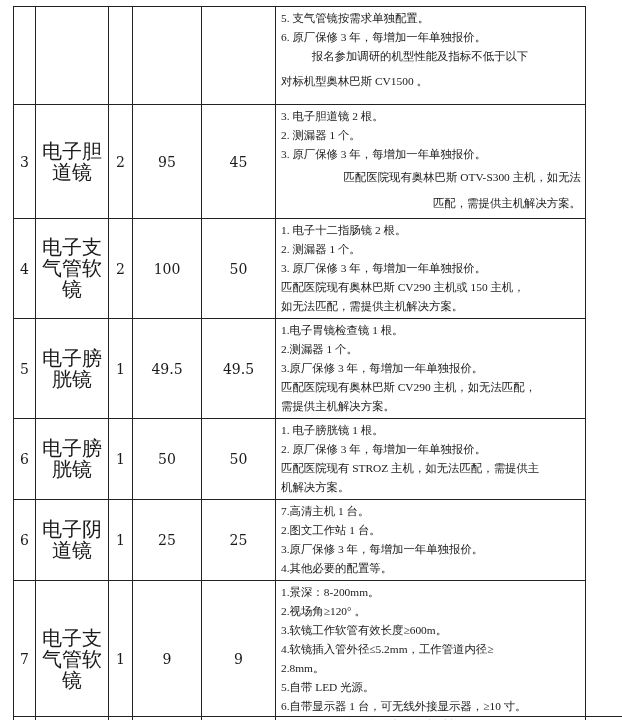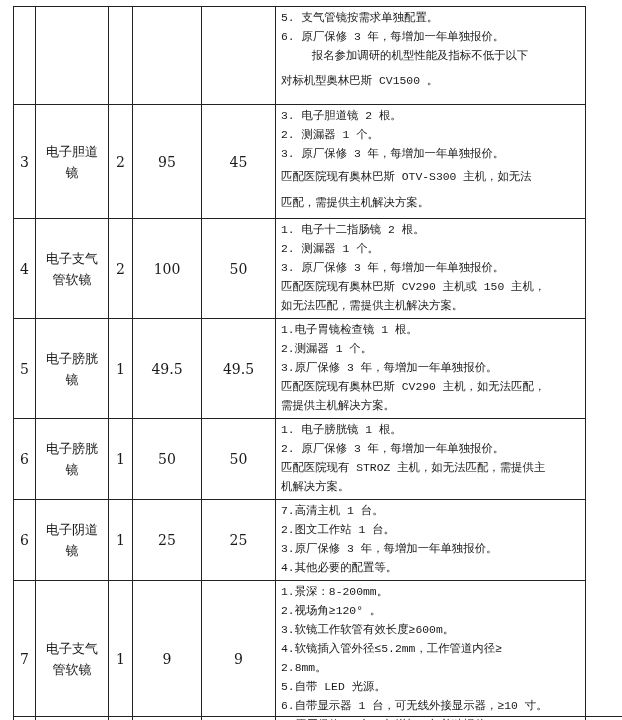--- a/index.html
+++ b/index.html
@@ -28,40 +28,40 @@
     padding: 0;
     vertical-align: middle;
     text-align: center;
     font-size: 14px;
     line-height: 18px;
   }
   .tbl td.desc {
     text-align: left;
     vertical-align: top;
     padding: 2px 4px 2px 5px;
-    font-family: Liberation Mono, monospace;
+    font-family: Liberation Serif, serif;
     font-size: 11.4px;
     line-height: 19px;
     color: #1a1a1a;
   }
   .tbl td.name {
-    font-size: 13px;
+    font-size: 20px;
     line-height: 21px;
     padding: 16px 4px;
   }
   .tbl td.num {
     font-size: 14px;
   }
   .desc .line {
     display: block;
     white-space: nowrap;
   }
   .desc .line.indent { padding-left: 2.7em; }
   .desc .line.tall { line-height: 30px; }
-  .desc .line.tall2 { line-height: 26px; }
+  .desc .line.tall2 { line-height: 26px; text-align: right; }
   .bottom-rule {
     position: absolute;
     left: 13px;
     top: 716px;
     width: 609px;
     border-top: 1px solid #222;
   }
   col.c-idx  { width: 22px; }
   col.c-name { width: 73px; }
   col.c-qty  { width: 24px; }

